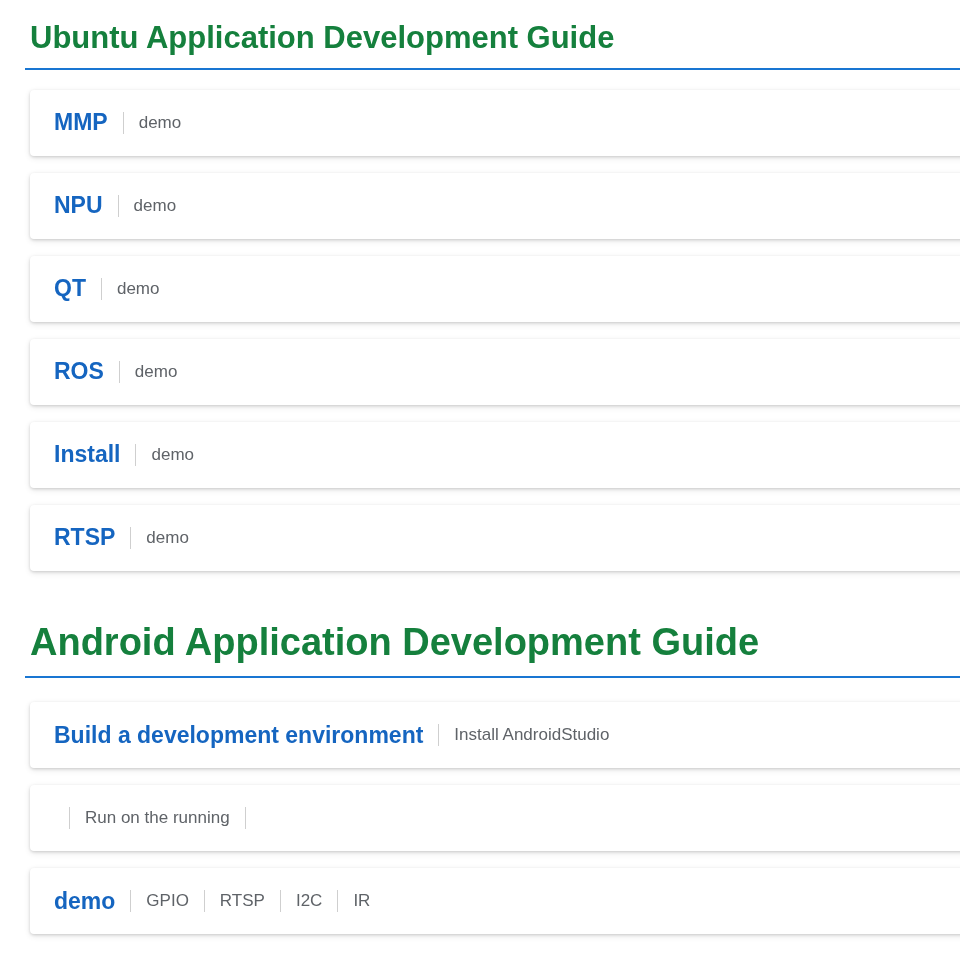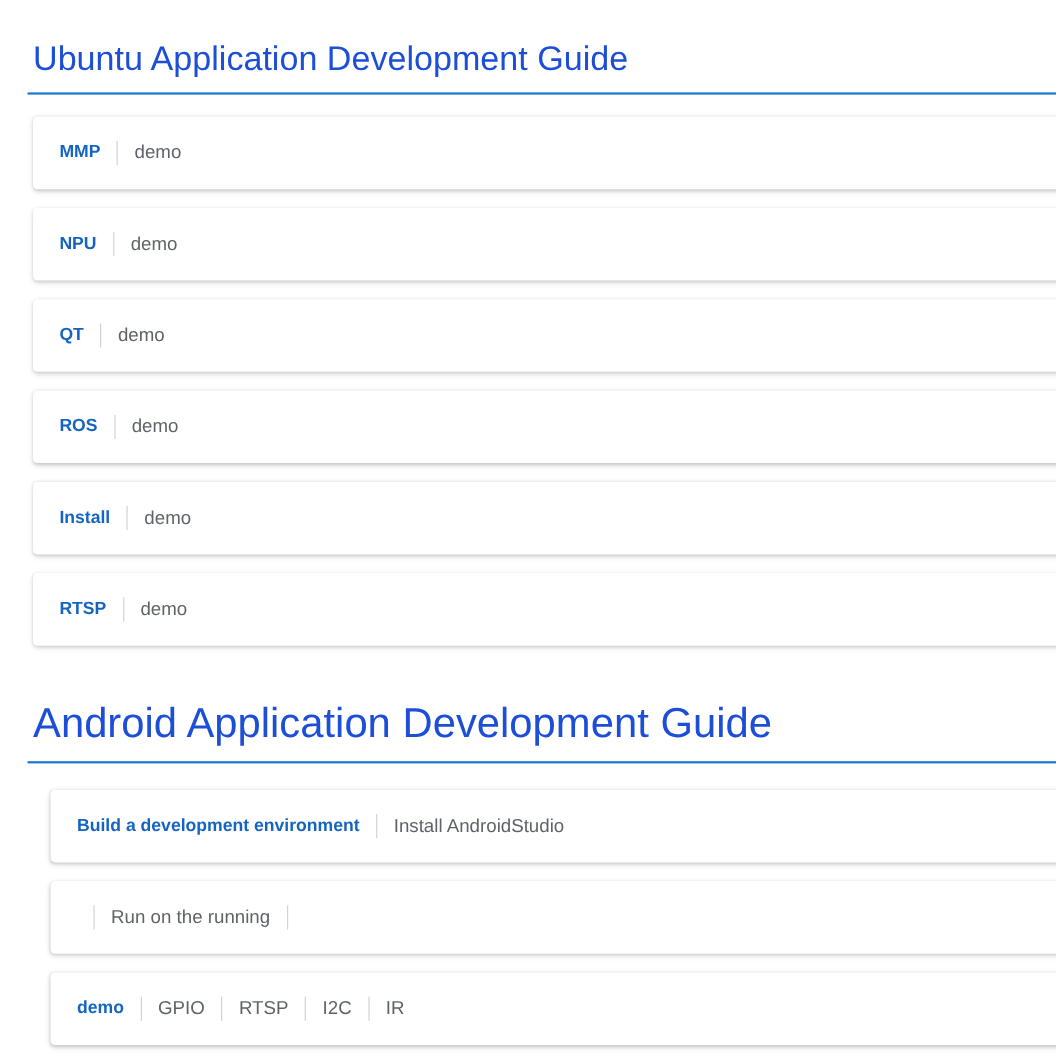--- a/index.html
+++ b/index.html
@@ -6,53 +6,53 @@
   html, body {
     width: 960px; height: 965px;
     background: #ffffff;
     font-family: "Liberation Sans", sans-serif;
     overflow: hidden;
   }
   .page { padding-top: 20px; }
 
   .section-title {
     font-size: 31px;
-    font-weight: 400;
-    color: #1d4ed8;
-    margin: 16px 0 12px 30px;
+    font-weight: 700;
+    color: #15803d;
+    margin: 0 0 12px 30px;
     line-height: 1.15;
   }
   .section-android .section-title { font-size: 38px; }
 
   .rule {
     height: 2px;
     background: #1976d2;
     margin-left: 25px;
   }
 
   .cards { margin-top: 20px; }
   .section-android { margin-top: 50px; }
-  .section-android .cards { margin-top: 24px; padding-left: 16px; }
+  .section-android .cards { margin-top: 24px; }
 
   .card {
     display: flex;
     align-items: center;
     height: 66px;
     margin: 0 0 17px 30px;
     width: calc(100% - 22px);
     background: #ffffff;
     border-radius: 4px;
     box-shadow: 0 1px 3px rgba(0,0,0,0.14), 0 2px 6px rgba(0,0,0,0.10);
     padding: 0 24px;
   }
 
   .card-label {
     color: #1565c0;
     font-weight: 700;
-    font-size: 16px;
+    font-size: 23px;
     white-space: nowrap;
     cursor: pointer;
   }
   .card-item {
     color: #5f6368;
     font-size: 17px;
     white-space: nowrap;
     cursor: pointer;
   }
   .vdiv {

